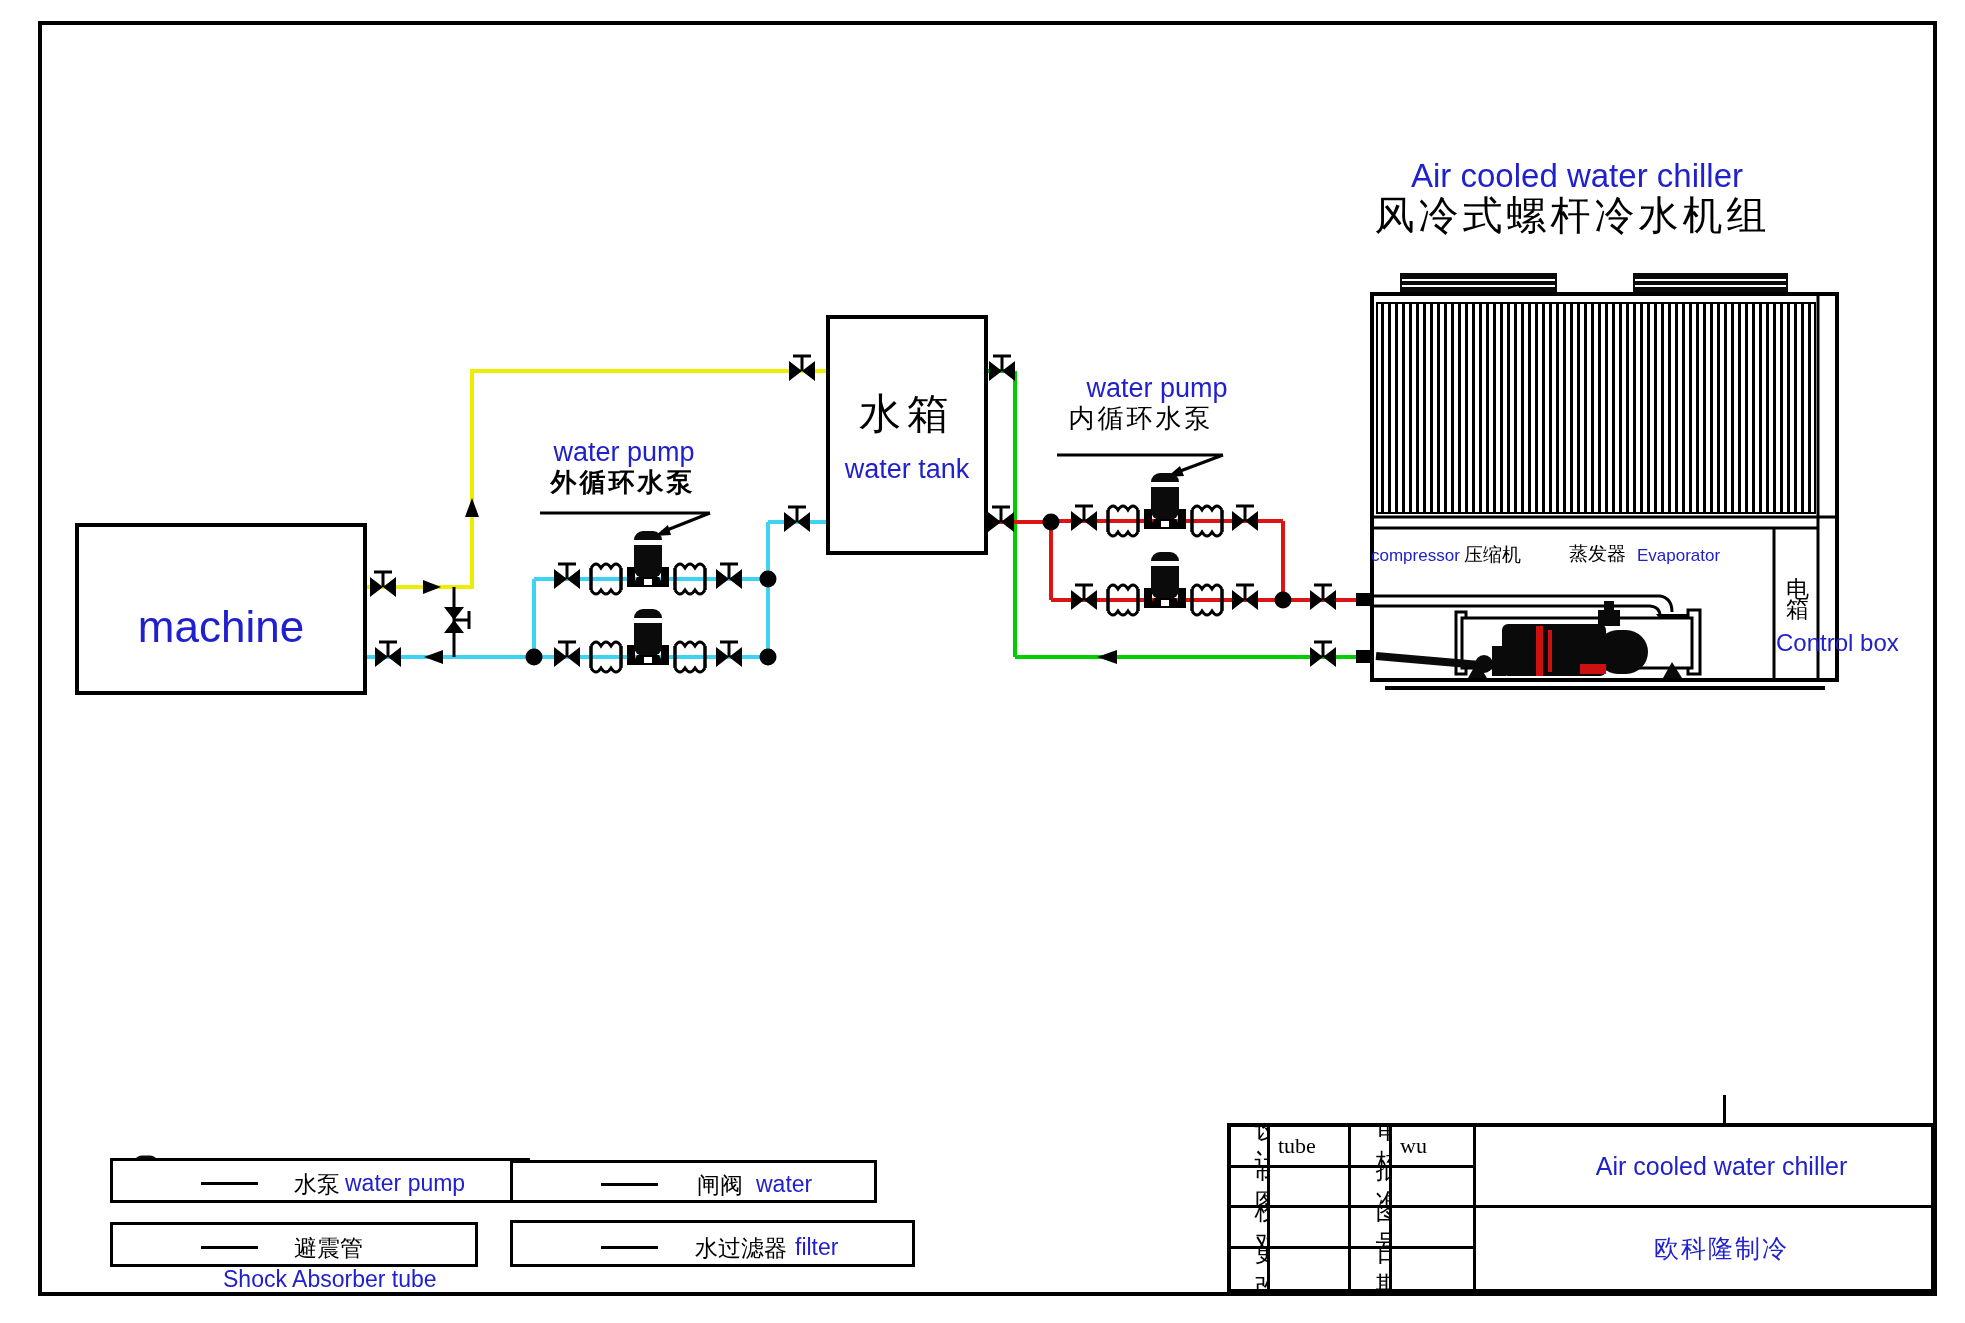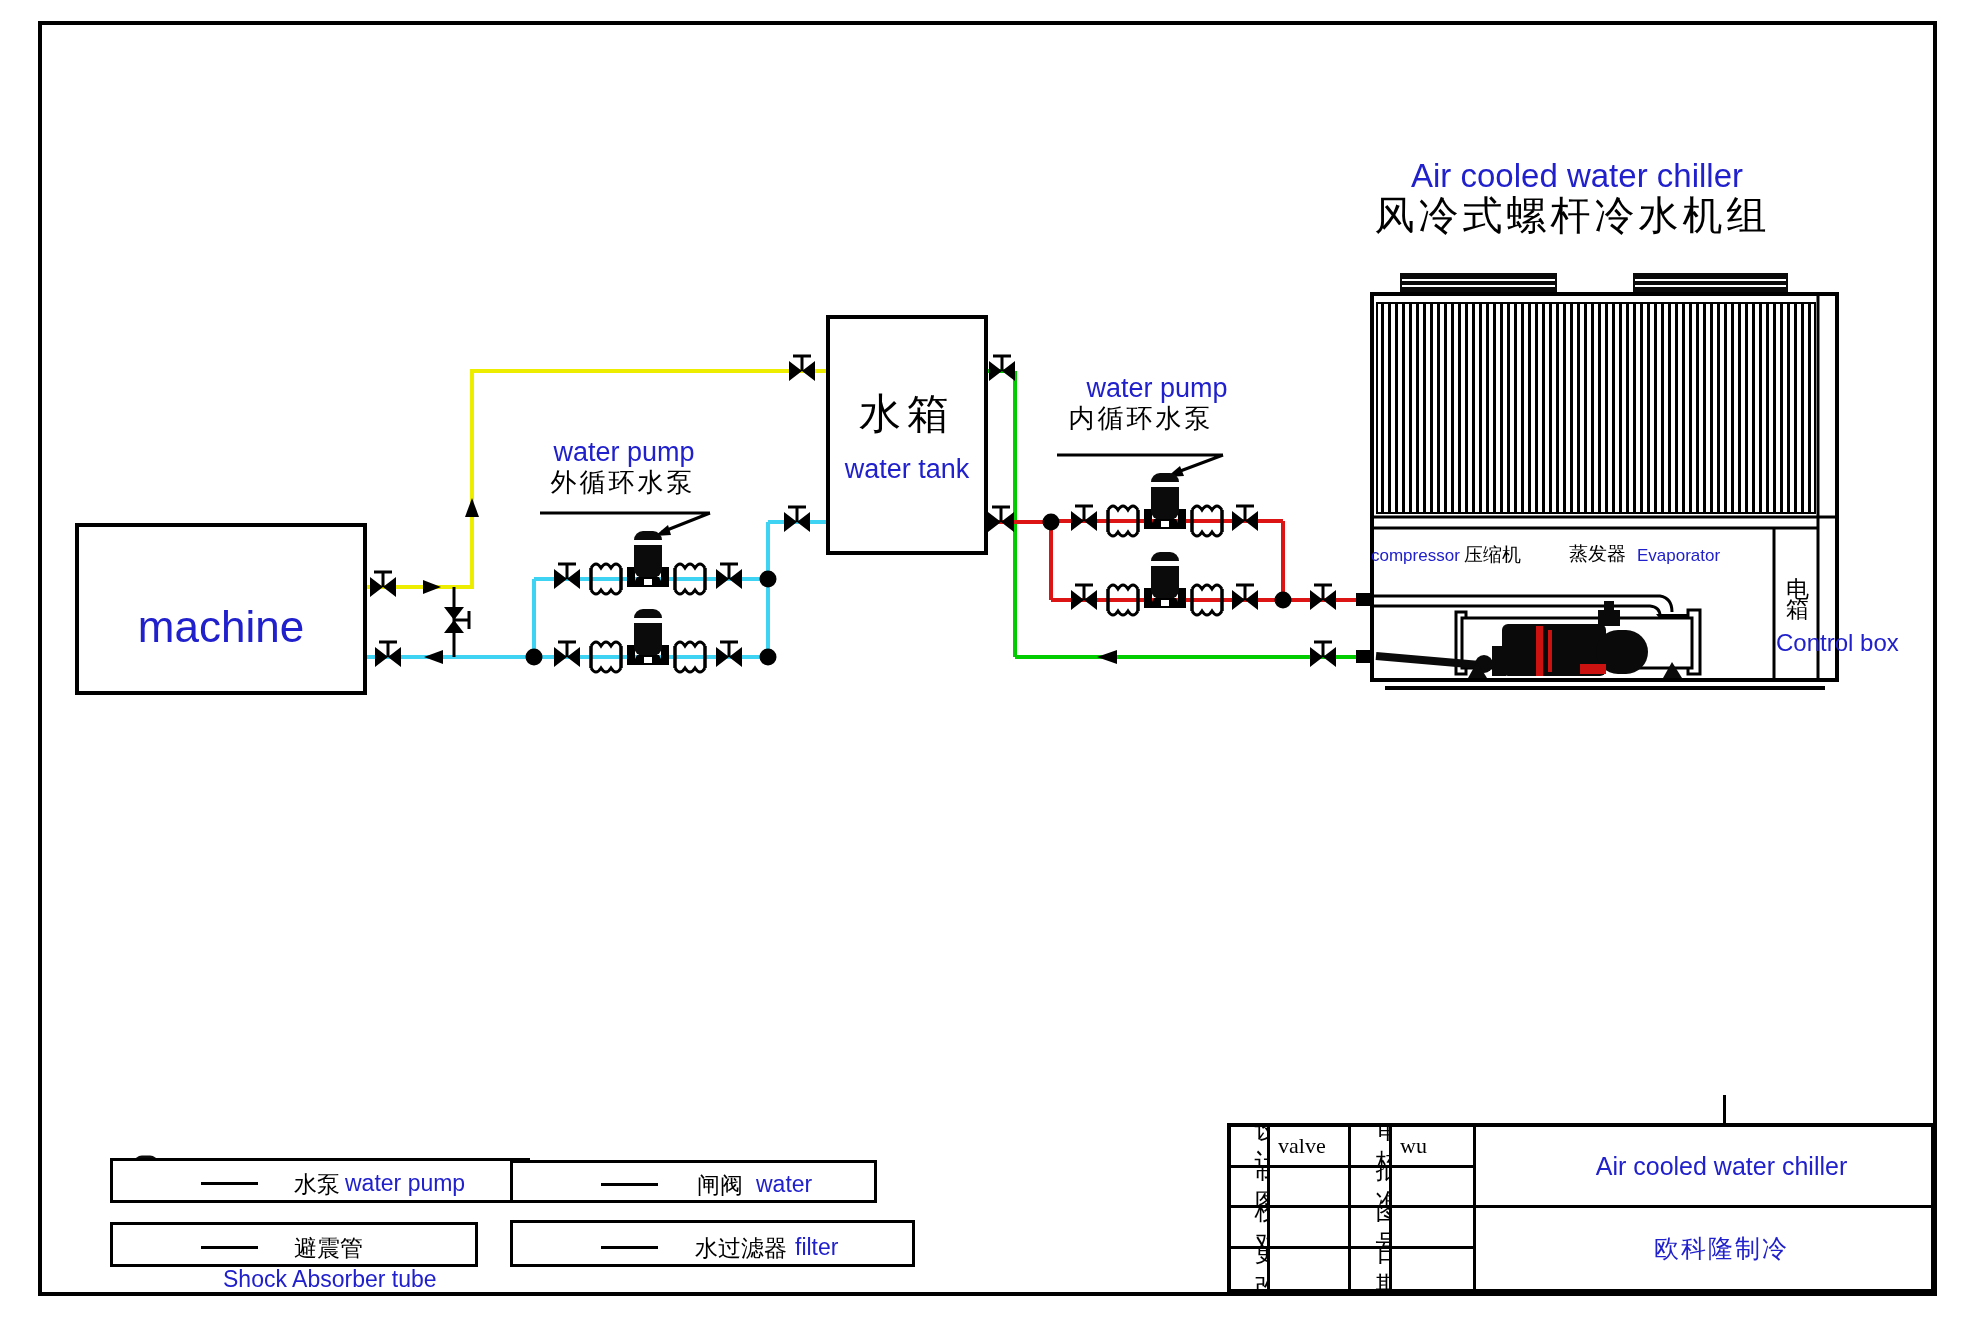--- a/index.html
+++ b/index.html
@@ -13,21 +13,21 @@
   
   .lbl{white-space:nowrap;line-height:1.1;}
   #title-en{left:1377px;top:158px;width:400px;text-align:center;font-size:33px;}
   #title-zh{left:1340px;top:194px;width:465px;text-align:center;font-size:40px;letter-spacing:4px;}
   #machine-box{left:75px;top:523px;width:292px;height:172px;border:4px solid #000;background:#fff;}
   #machine-lbl{left:0;top:76px;width:100%;text-align:center;font-size:44px;}
   #tank-box{left:826px;top:315px;width:162px;height:240px;border:4px solid #000;background:#fff;}
   #tank-zh{left:0;top:72px;width:100%;text-align:center;font-size:42px;letter-spacing:6px;}
   #tank-en{left:0;top:136px;width:100%;text-align:center;font-size:27px;}
   #pump-ext-en{left:474px;top:438px;width:300px;text-align:center;font-size:27px;}
-  #pump-ext-zh{left:473px;top:469px;width:300px;text-align:center;font-size:26px;letter-spacing:3px;}
+  #pump-ext-zh{left:473px;top:469px;width:300px;text-align:center;font-size:26px;letter-spacing:3px;font-weight:bold;}
   #pump-int-en{left:1007px;top:374px;width:300px;text-align:center;font-size:27px;}
   #pump-int-zh{left:991px;top:405px;width:300px;text-align:center;font-size:26px;letter-spacing:3px;}
   #compressor-en{left:1371px;top:547px;font-size:17px;}
   #compressor-zh{left:1464px;top:545px;font-size:19px;}
   #evap-zh{left:1569px;top:544px;font-size:19px;}
   #evap-en{left:1637px;top:547px;font-size:17px;}
   #ctrl-zh{left:1786px;top:580px;width:20px;font-size:23px;line-height:20px;word-break:break-all;text-align:center;font-family:"Liberation Serif",serif;}
   #ctrl-en{left:1776px;top:630px;font-size:24px;}
   
   .legend-box{border:3px solid #000;background:#fff;}
@@ -252,21 +252,21 @@
     <span class="leg-txt blue" style="left:243px;top:8px;">water</span>
   </div>
   <div id="leg4" class="abs legend-box">
     <div class="leg-dash" style="left:88px;top:23px;"></div>
     <span class="leg-txt serif" style="left:182px;top:10px;">水过滤器</span>
     <span class="leg-txt blue" style="left:282px;top:11px;">filter</span>
   </div>
 
   <div id="tblock" class="abs serif">
     <div class="c">设计</div>
-    <div class="c v">valve</div>
+    <div class="c v">tube</div>
     <div class="c">审核</div>
     <div class="c v">wu</div>
     <div class="c merged blue" id="tb-title" style="font-family:'Liberation Sans',sans-serif;border-bottom:3px solid #000;">Air cooled water chiller</div>
 
     <div class="c">制图</div>
     <div class="c v"></div>
     <div class="c">批准</div>
     <div class="c v"></div>
 
     <div class="c">校对</div>

